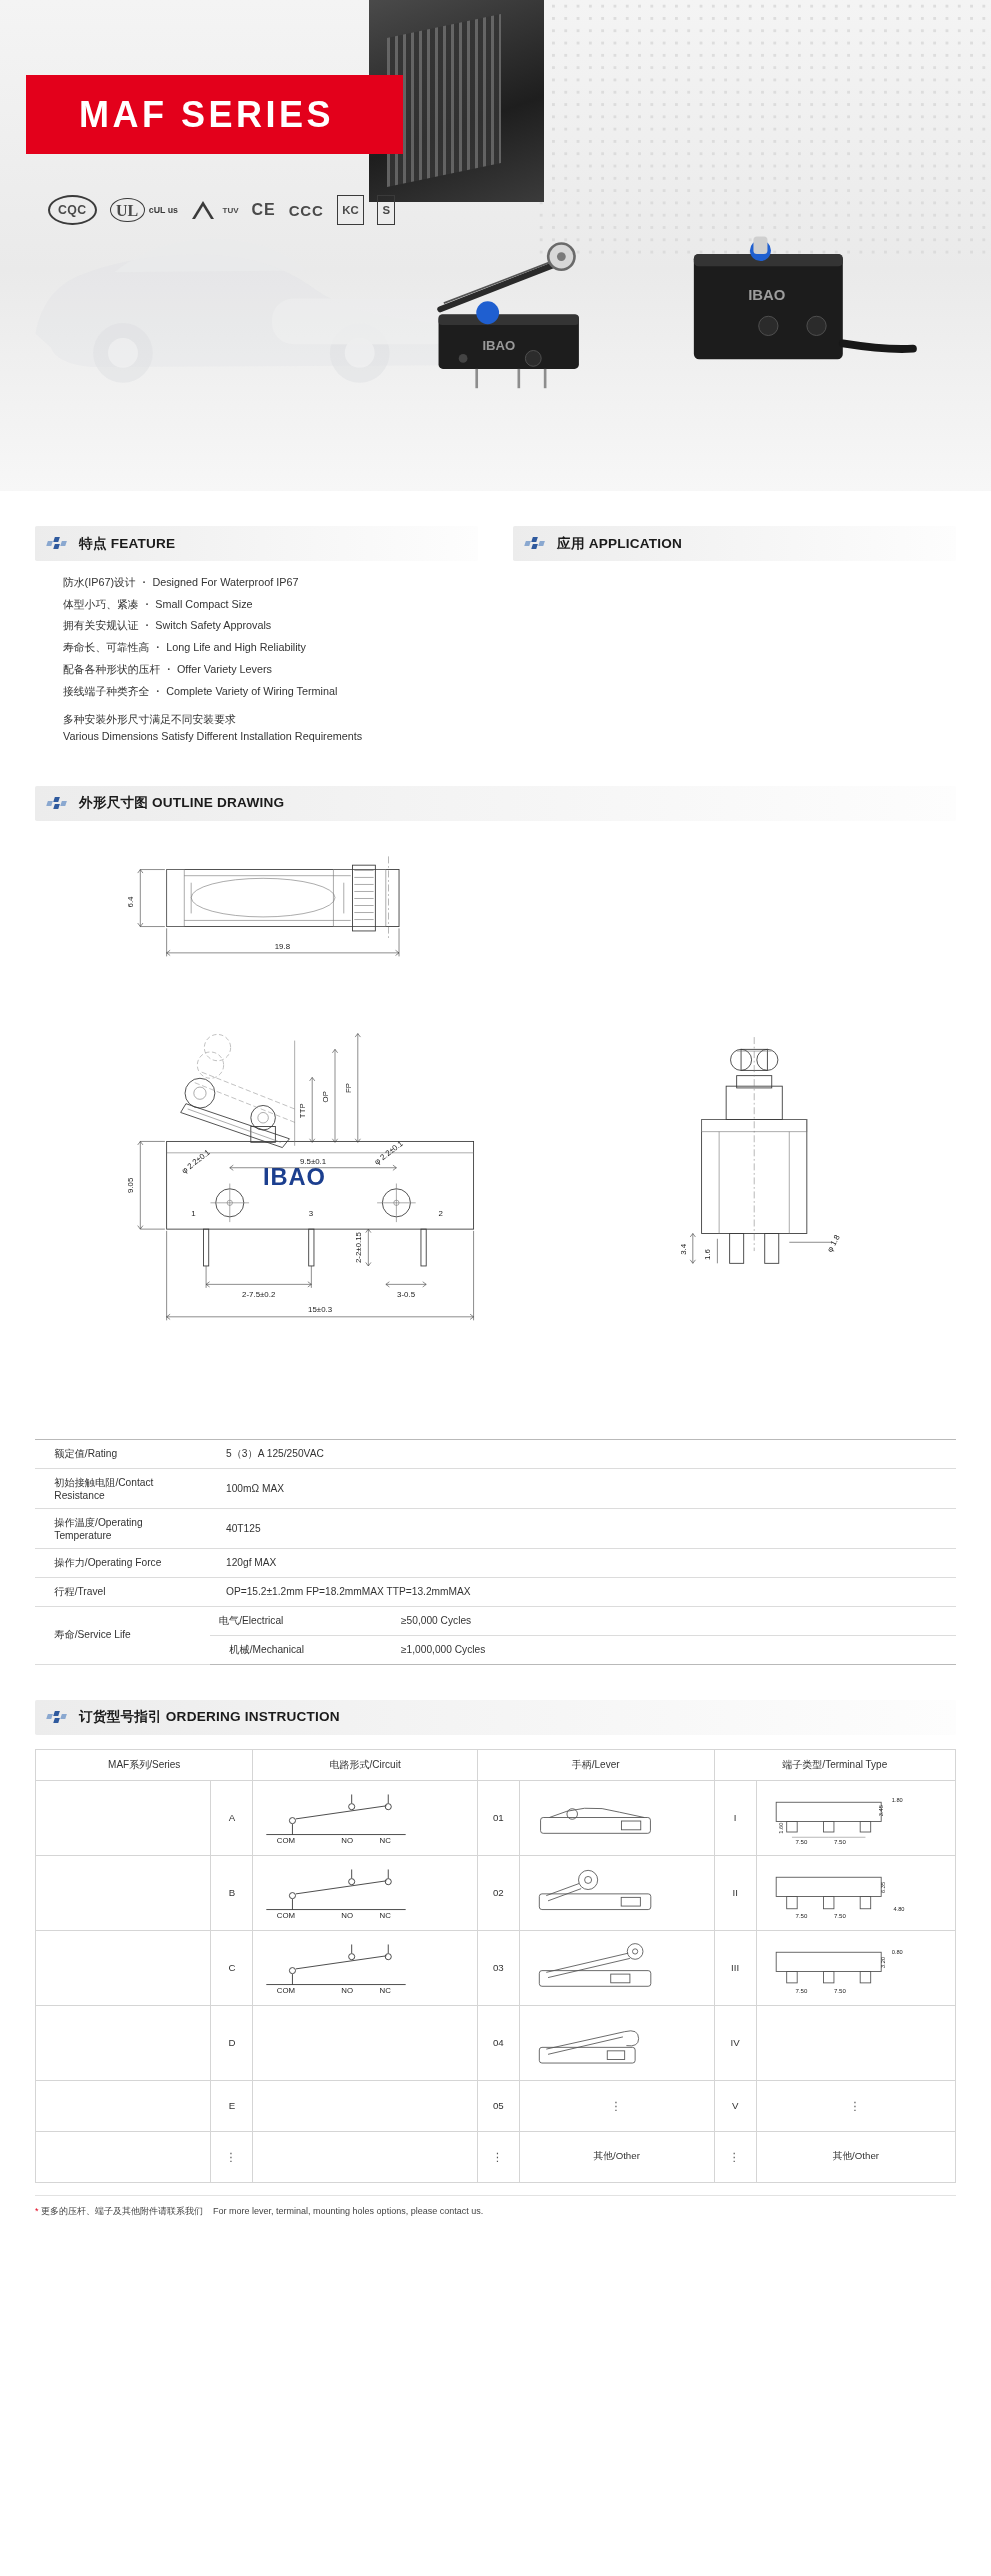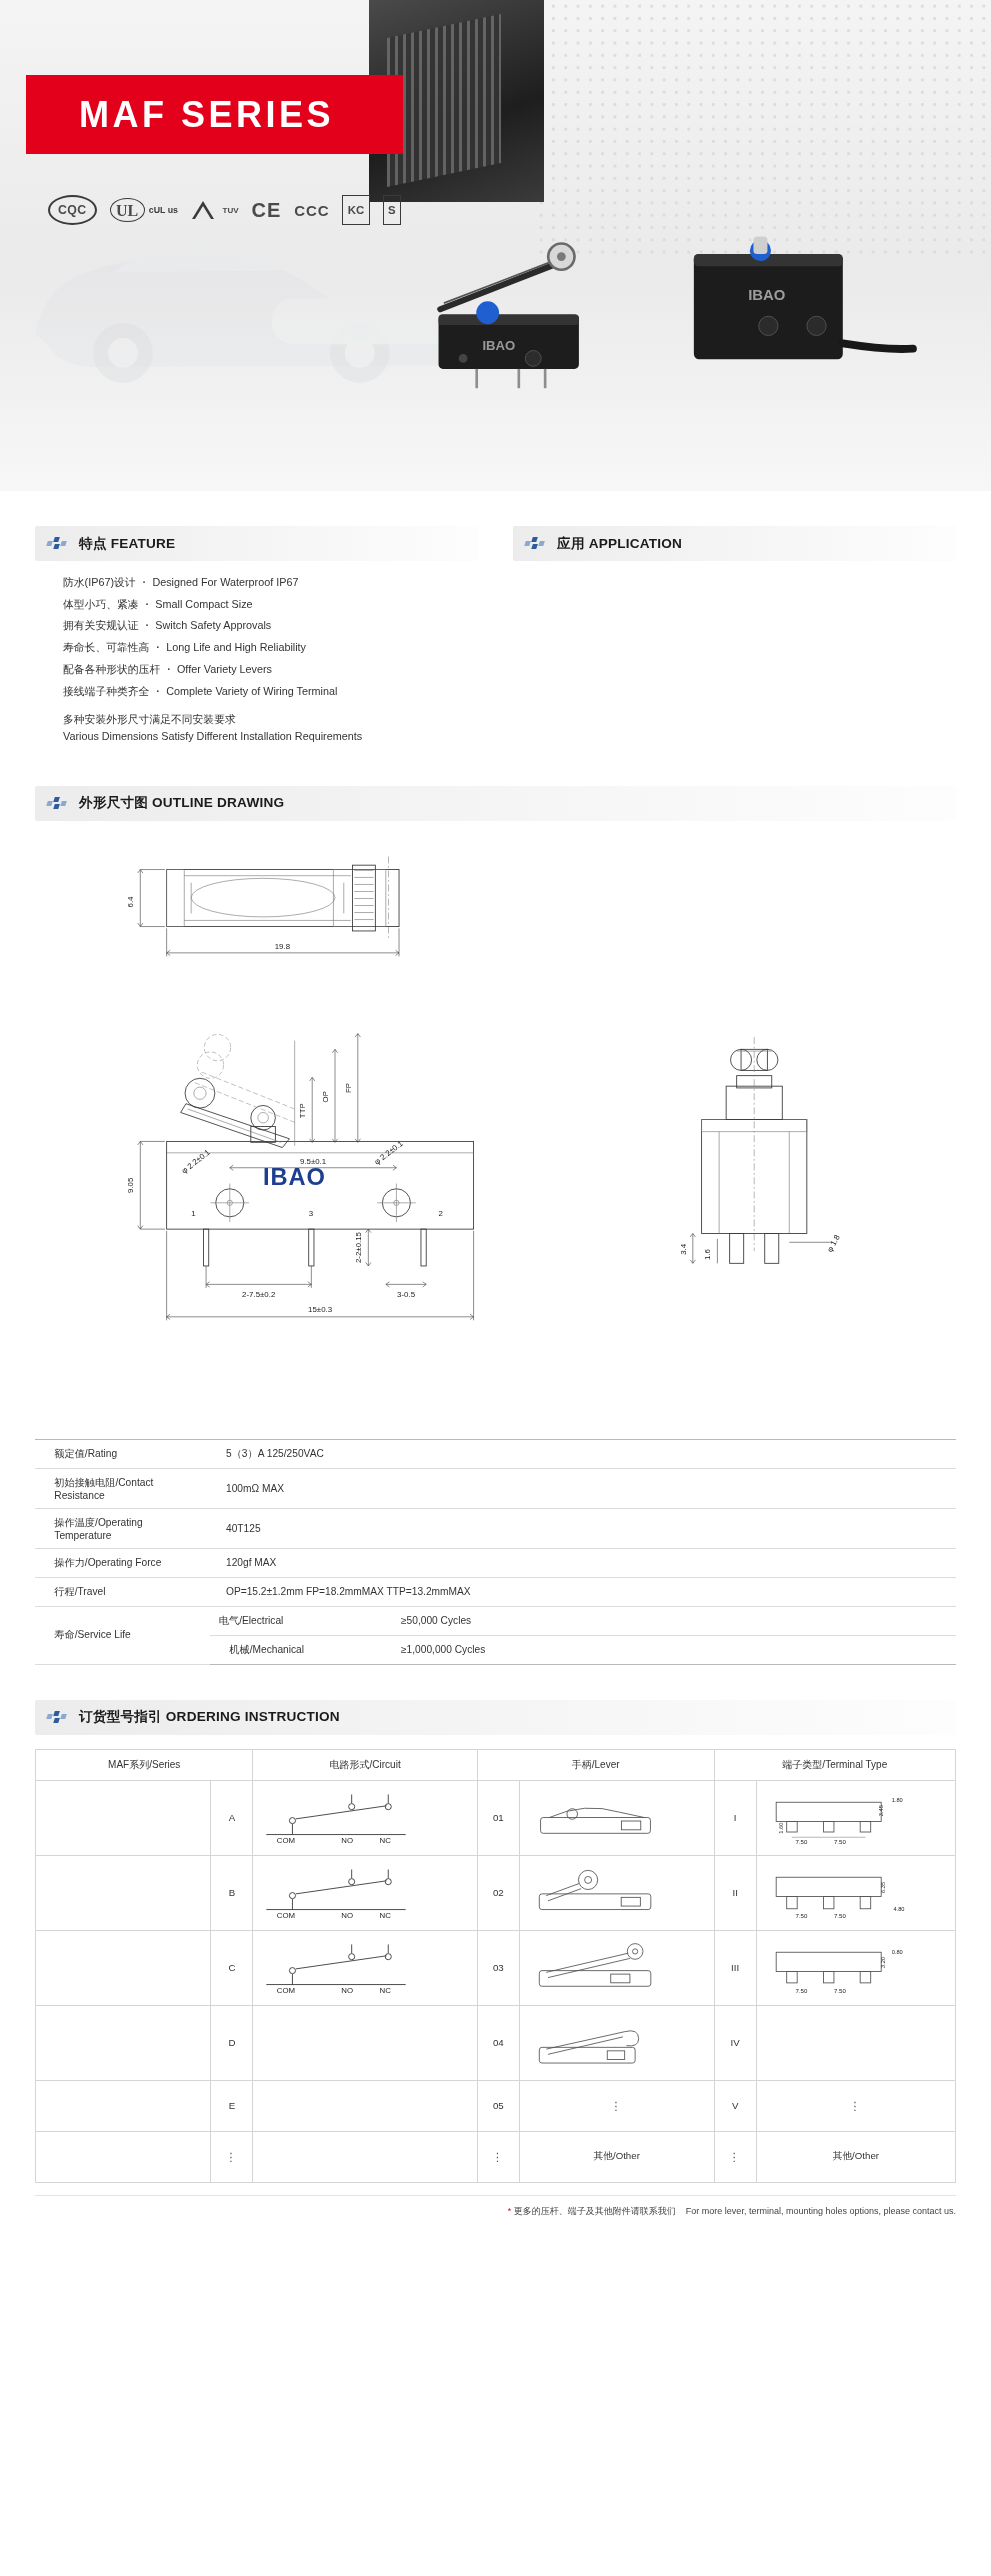--- a/index.html
+++ b/index.html
@@ -69,21 +69,21 @@
     padding:1.8px 8px; font-size:12.3px; letter-spacing:0.4px;
   }
   .cert.ul {
     font-family:"Liberation Serif", serif; font-size:23px; font-weight:bold;
     border:1.9px solid #3a3a3a; border-radius:50%; width:35px; height:24.6px;
     line-height:21px;
   }
   .cert.box {
     border:1.9px solid #3a3a3a; padding:1.8px 4.4px; font-size:11.4px;
   }
-  .cert.plain { font-size:20px; letter-spacing:0.9px; }
+  .cert.plain { font-size:16px; letter-spacing:0.9px; }
   .cert.tri {
     width:0;height:0;border-left:12.3px solid transparent;border-right:12.3px solid transparent;
     border-bottom:19.3px solid transparent; position:relative;
   }
   .cert.tri:before{
     content:""; position:absolute; left:-11.4px; top:0;
     width:0;height:0;border-left:11.4px solid transparent;border-right:11.4px solid transparent;
     border-bottom:18.4px solid #3a3a3a;
   }
   .cert.tri:after{
@@ -158,21 +158,21 @@
   table.order td, table.order th {
     border:0.9px solid #d5d5d5; padding:3.5px; text-align:center; vertical-align:middle;
   }
   table.order thead th { font-weight:normal; font-size:10px; padding:8px 3.5px; }
   .col-code { width:37px; }
   .cell-h { height:75px; }
   .dots { font-size:11.4px; letter-spacing:1.8px; color:#555; }
 
   .footnote {
     margin:12.3px 35px 0 35px; font-size:9px; color:#444;
-    border-top:0.9px solid #e2e2e2; padding-top:8.8px;text-align:right;
+    border-top:0.9px solid #e2e2e2; padding-top:8.8px;
   }
   .footnote .star { color:#e3001b; }
 
   .spacer-40 { height:35px; }
   .spacer-26 { height:23px; }
   .spacer-18 { height:16px; }
 
   svg { display:block; }
   .ln { stroke:#3a3a3a; stroke-width:1; fill:none; }
   .lnT { stroke:#777; stroke-width:.7; fill:none; }

